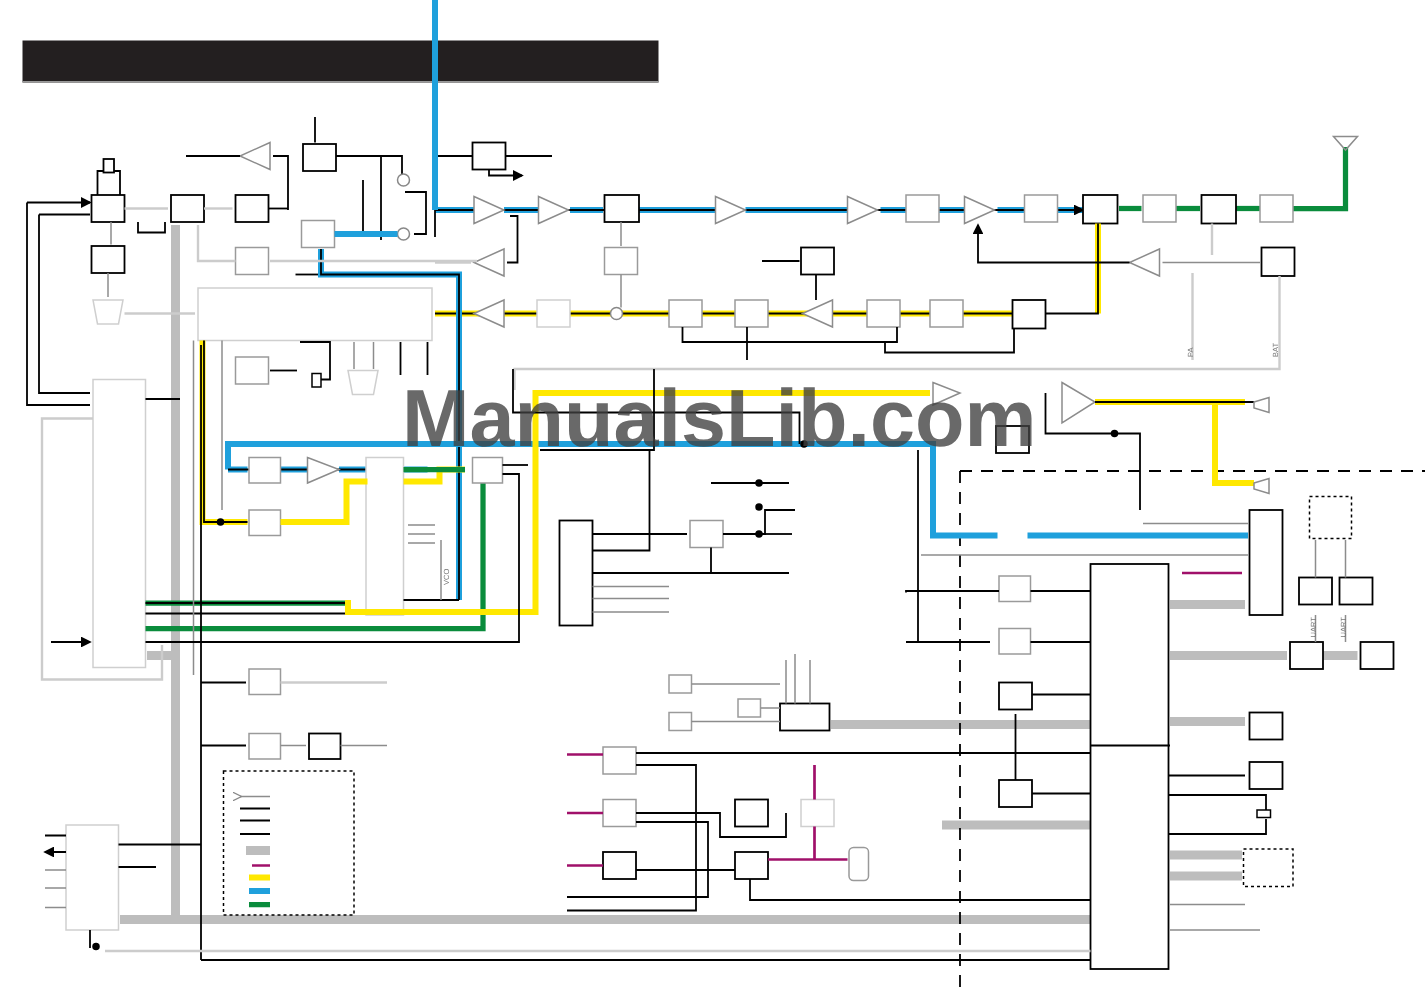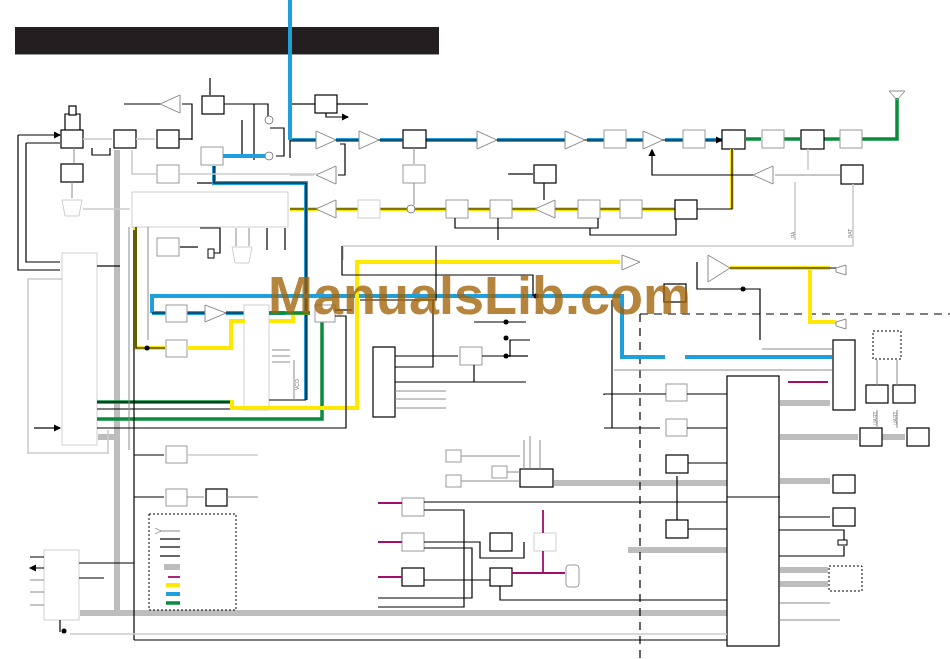--- a/index.html
+++ b/index.html
@@ -1,19 +1,19 @@
 <!DOCTYPE html>
 <html><head>
 <meta charset="utf-8">
 <style>
   html,body{margin:0;padding:0;background:#ffffff;}
   body{width:950px;height:659px;position:relative;overflow:hidden;font-family:"Liberation Sans",sans-serif;}
   #title-bar{position:absolute;left:15px;top:27px;width:424px;height:28px;background:#231f20;border-bottom:1px solid #9a9a9a;color:#ffffff;font-size:14px;line-height:28px;padding-left:8px;box-sizing:border-box;}
   #diagram{position:absolute;left:0;top:0;}
-  #watermark{position:absolute;left:268px;top:264px;font-size:54px;font-weight:bold;color:#a16207;opacity:0.78;letter-spacing:0px;pointer-events:none;font-family:"Liberation Sans",sans-serif;}
+  #watermark{position:absolute;left:268px;top:248px;font-size:54px;font-weight:bold;color:#404040;opacity:0.78;letter-spacing:0px;pointer-events:none;font-family:"Liberation Sans",sans-serif;}
   .blk{fill:#ffffff;stroke:#000;stroke-width:1.2;}
   .gblk{fill:#ffffff;stroke:#9a9a9a;stroke-width:1;}
   .lgblk{fill:#ffffff;stroke:#cfcfcf;stroke-width:1;}
   .w{stroke:#000;stroke-width:1.2;fill:none;}
   .g{stroke:#8c8c8c;stroke-width:1;fill:none;}
   .lg{stroke:#cccccc;stroke-width:1.6;fill:none;}
   .blue{stroke:#1fa0dc;stroke-width:4;fill:none;}
   .yel{stroke:#ffe800;stroke-width:4;fill:none;}
   .grn{stroke:#0a8c3c;stroke-width:3.5;fill:none;}
   .mag{stroke:#a0106a;stroke-width:1.8;fill:none;}

